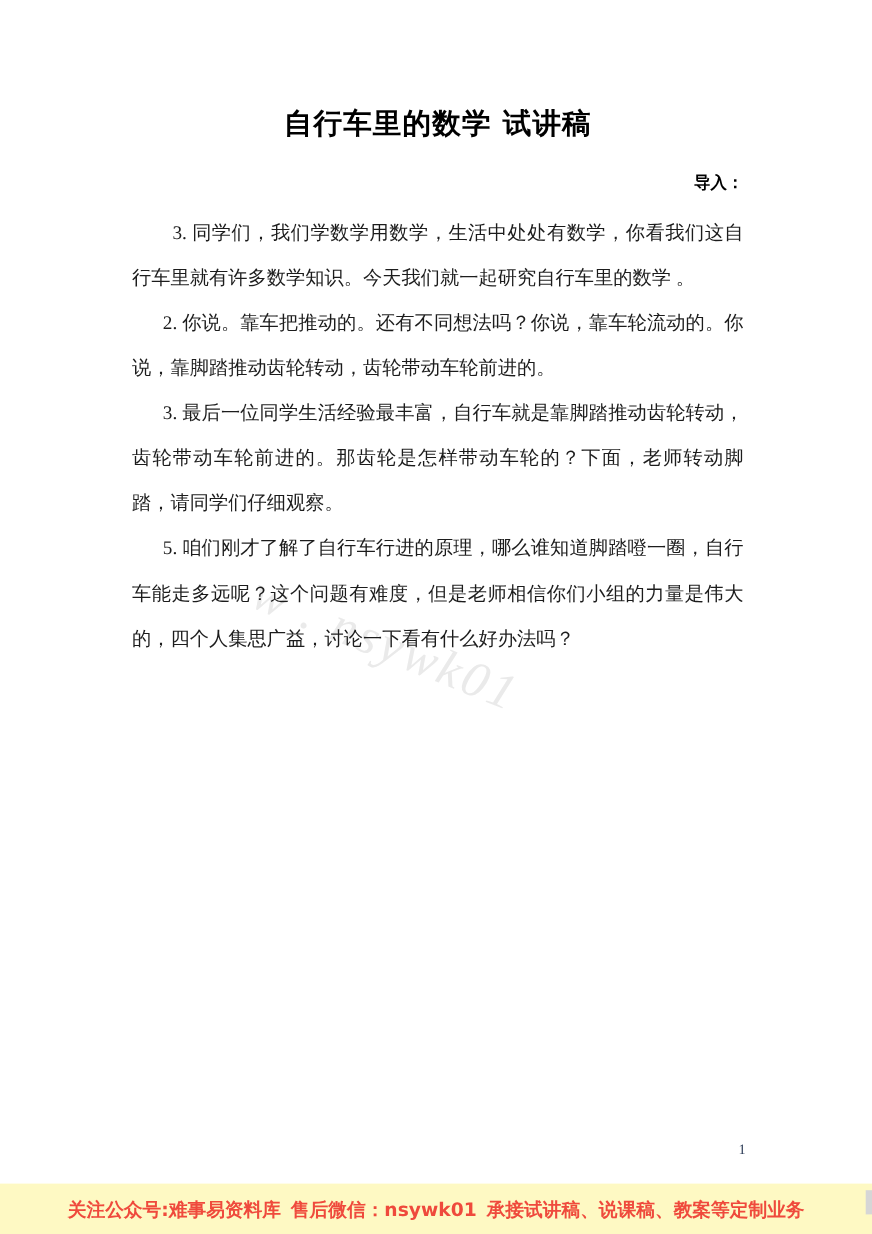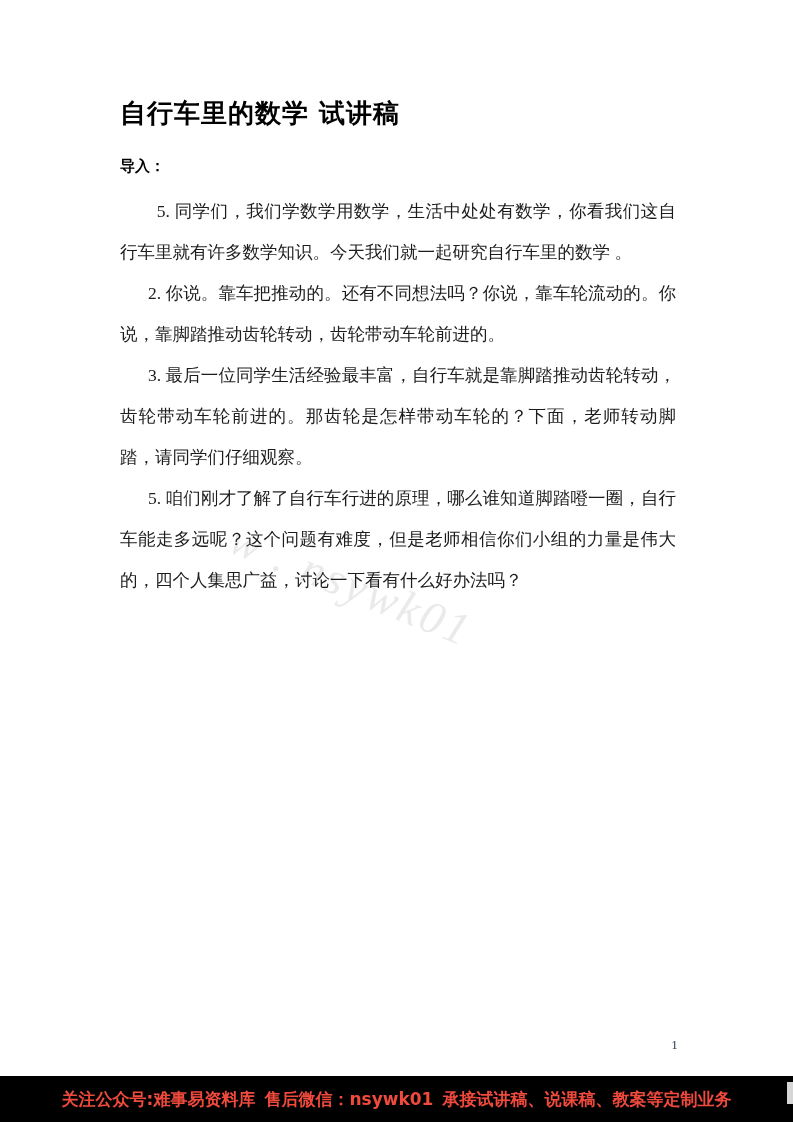--- a/index.html
+++ b/index.html
@@ -51,38 +51,39 @@
     position: absolute;
     left: 120px;
     top: 0;
     width: 556px;
     z-index: 2;
   }
 
   .doc-title {
     margin: 0;
     padding: 0;
+    text-align: center;
     font-family: "DejaVu Sans", "Liberation Sans", sans-serif;
     font-weight: bold;
     font-size: 26px;
     line-height: 34px;
     letter-spacing: 1px;
     color: #000000;
     padding-top: 96px;
   }
 
   .section-head {
     font-family: "DejaVu Sans", "Liberation Sans", sans-serif;
     font-weight: bold;
     font-size: 15px;
     line-height: 22px;
     color: #000000;
     margin: 0;
   }
-  .head-daoru { padding-top: 25px; }
+  .head-daoru { padding-top: 25px; text-align: right; }
   .head-tanjiu { padding-top: 43px; }
 
   .para {
     margin: 0;
     font-family: "Liberation Serif", "DejaVu Serif", serif;
     font-size: 17.5px;
     line-height: 41px;
     text-align: justify;
     text-justify: inter-ideograph;
     color: #1c1c1c;
@@ -108,21 +109,21 @@
     box-sizing: border-box;
   }
 
   
   #promo-banner {
     position: absolute;
     left: 0;
     bottom: 0;
     width: 793px;
     height: 46px;
-    background: #000000;
+    background: #fef9c3;
     display: flex;
     align-items: center;
     justify-content: center;
     z-index: 5;
   }
   #promo-banner .promo-text {
     font-family: "DejaVu Sans", "Liberation Sans", sans-serif;
     font-weight: bold;
     font-size: 17px;
     color: #ef4a3c;
@@ -149,21 +150,21 @@
   <div id="watermark">
     <div class="wm-text">w . nsywk01</div>
   </div>
 
   <div id="content">
 
     <h1 class="doc-title">自行车里的数学 试讲稿</h1>
 
     <div class="section-head head-daoru">导入：</div>
 
-    <p class="para indent2 gap-after-daoru">5. 同学们，我们学数学用数学，生活中处处有数学，你看我们这自行车里就有许多数学知识。今天我们就一起研究自行车里的数学 。</p>
+    <p class="para indent2 gap-after-daoru">3. 同学们，我们学数学用数学，生活中处处有数学，你看我们这自行车里就有许多数学知识。今天我们就一起研究自行车里的数学 。</p>
 
 
     <p class="para indent1 p-space">2. 你说。靠车把推动的。还有不同想法吗？你说，靠车轮流动的。你说，靠脚踏推动齿轮转动，齿轮带动车轮前进的。</p>
     <p class="para indent1 p-space">3. 最后一位同学生活经验最丰富，自行车就是靠脚踏推动齿轮转动，齿轮带动车轮前进的。那齿轮是怎样带动车轮的？下面，老师转动脚踏，请同学们仔细观察。</p>
     <p class="para indent1 p-space">5. 咱们刚才了解了自行车行进的原理，哪么谁知道脚踏噔一圈，自行车能走多远呢？这个问题有难度，但是老师相信你们小组的力量是伟大的，四个人集思广益，讨论一下看有什么好办法吗？</p>
 
   </div>
 
   <div class="page-number">1</div>
 

